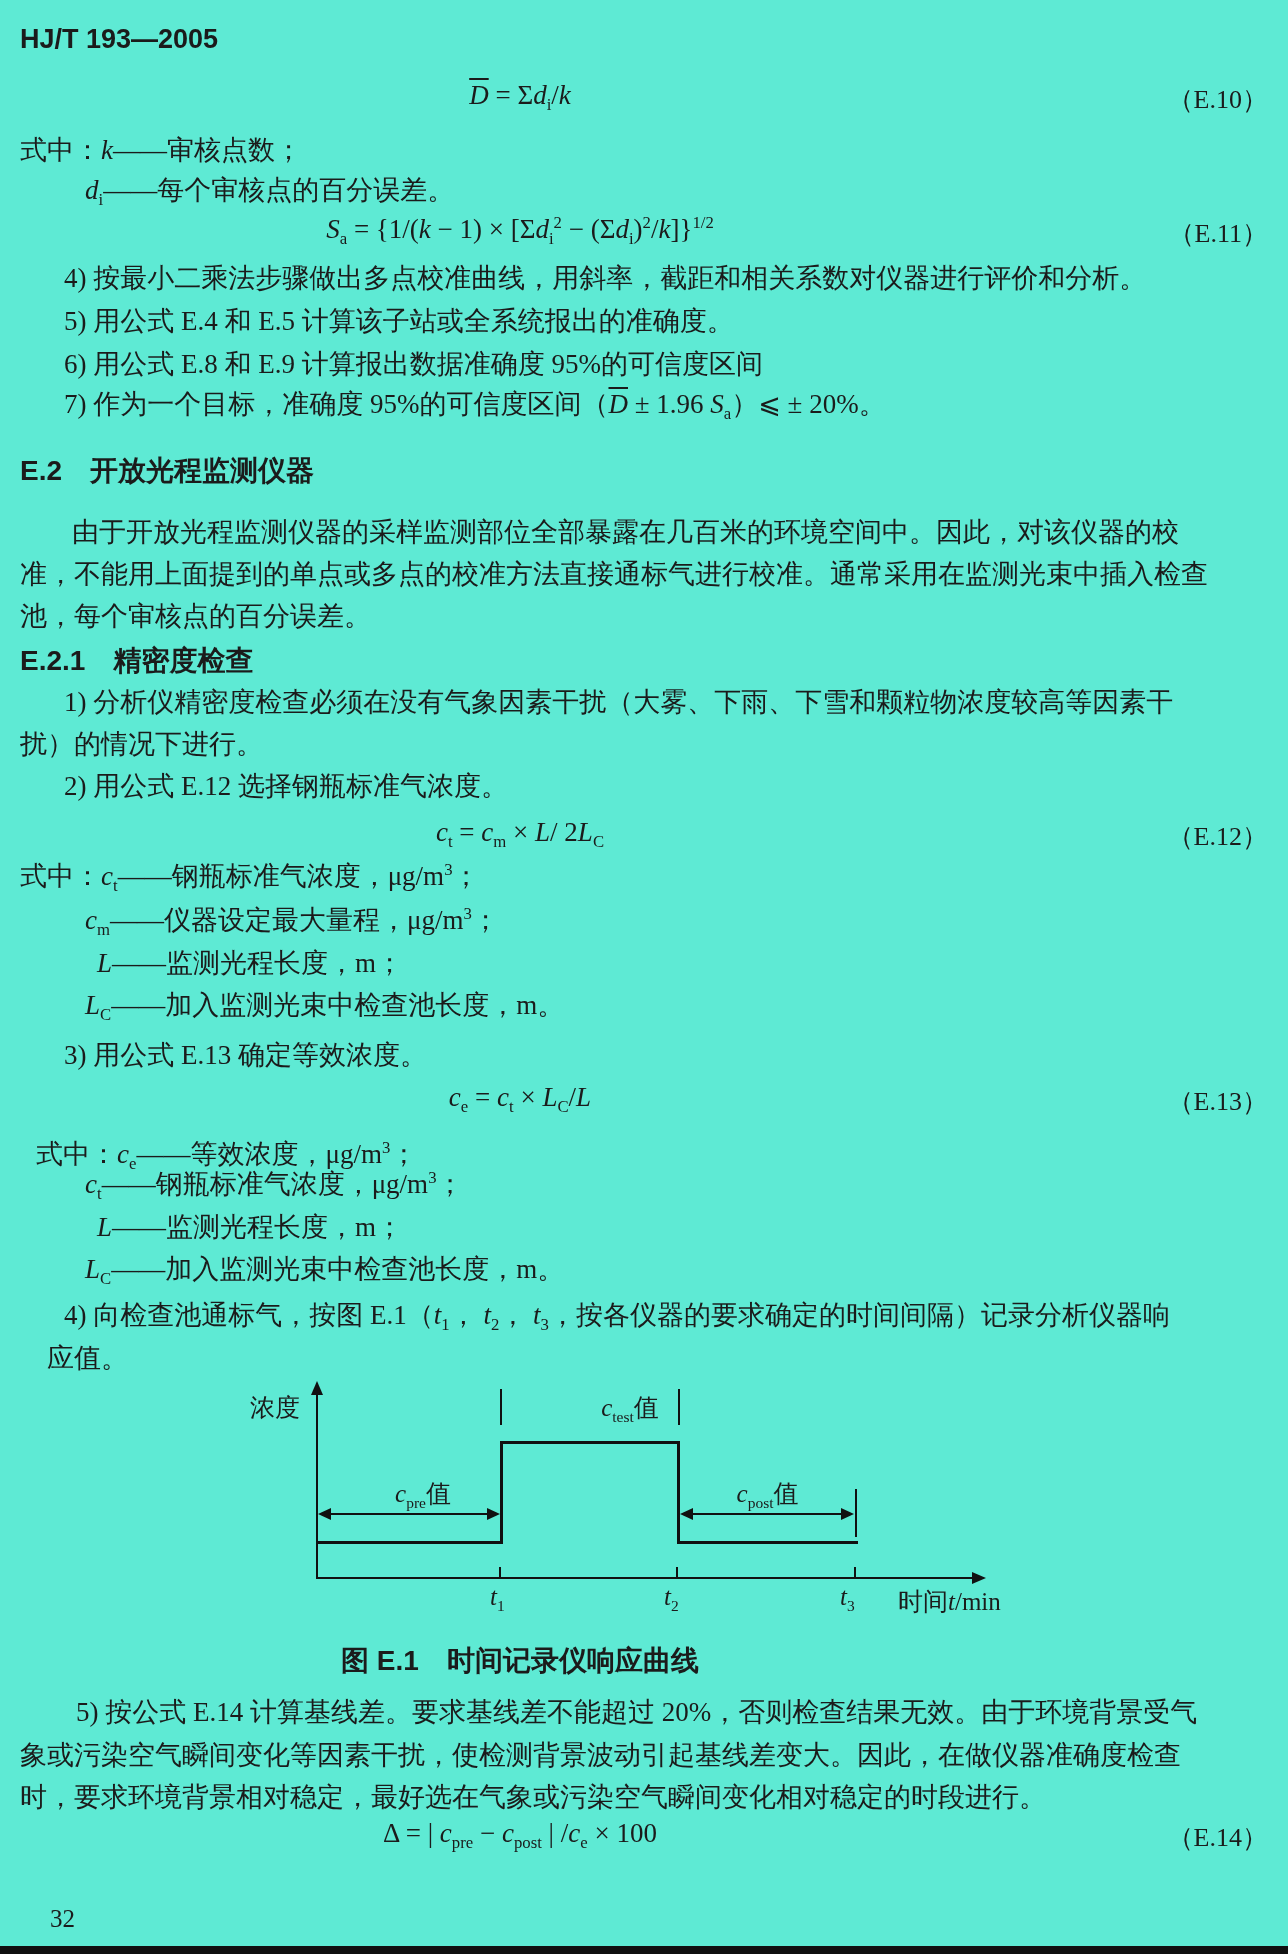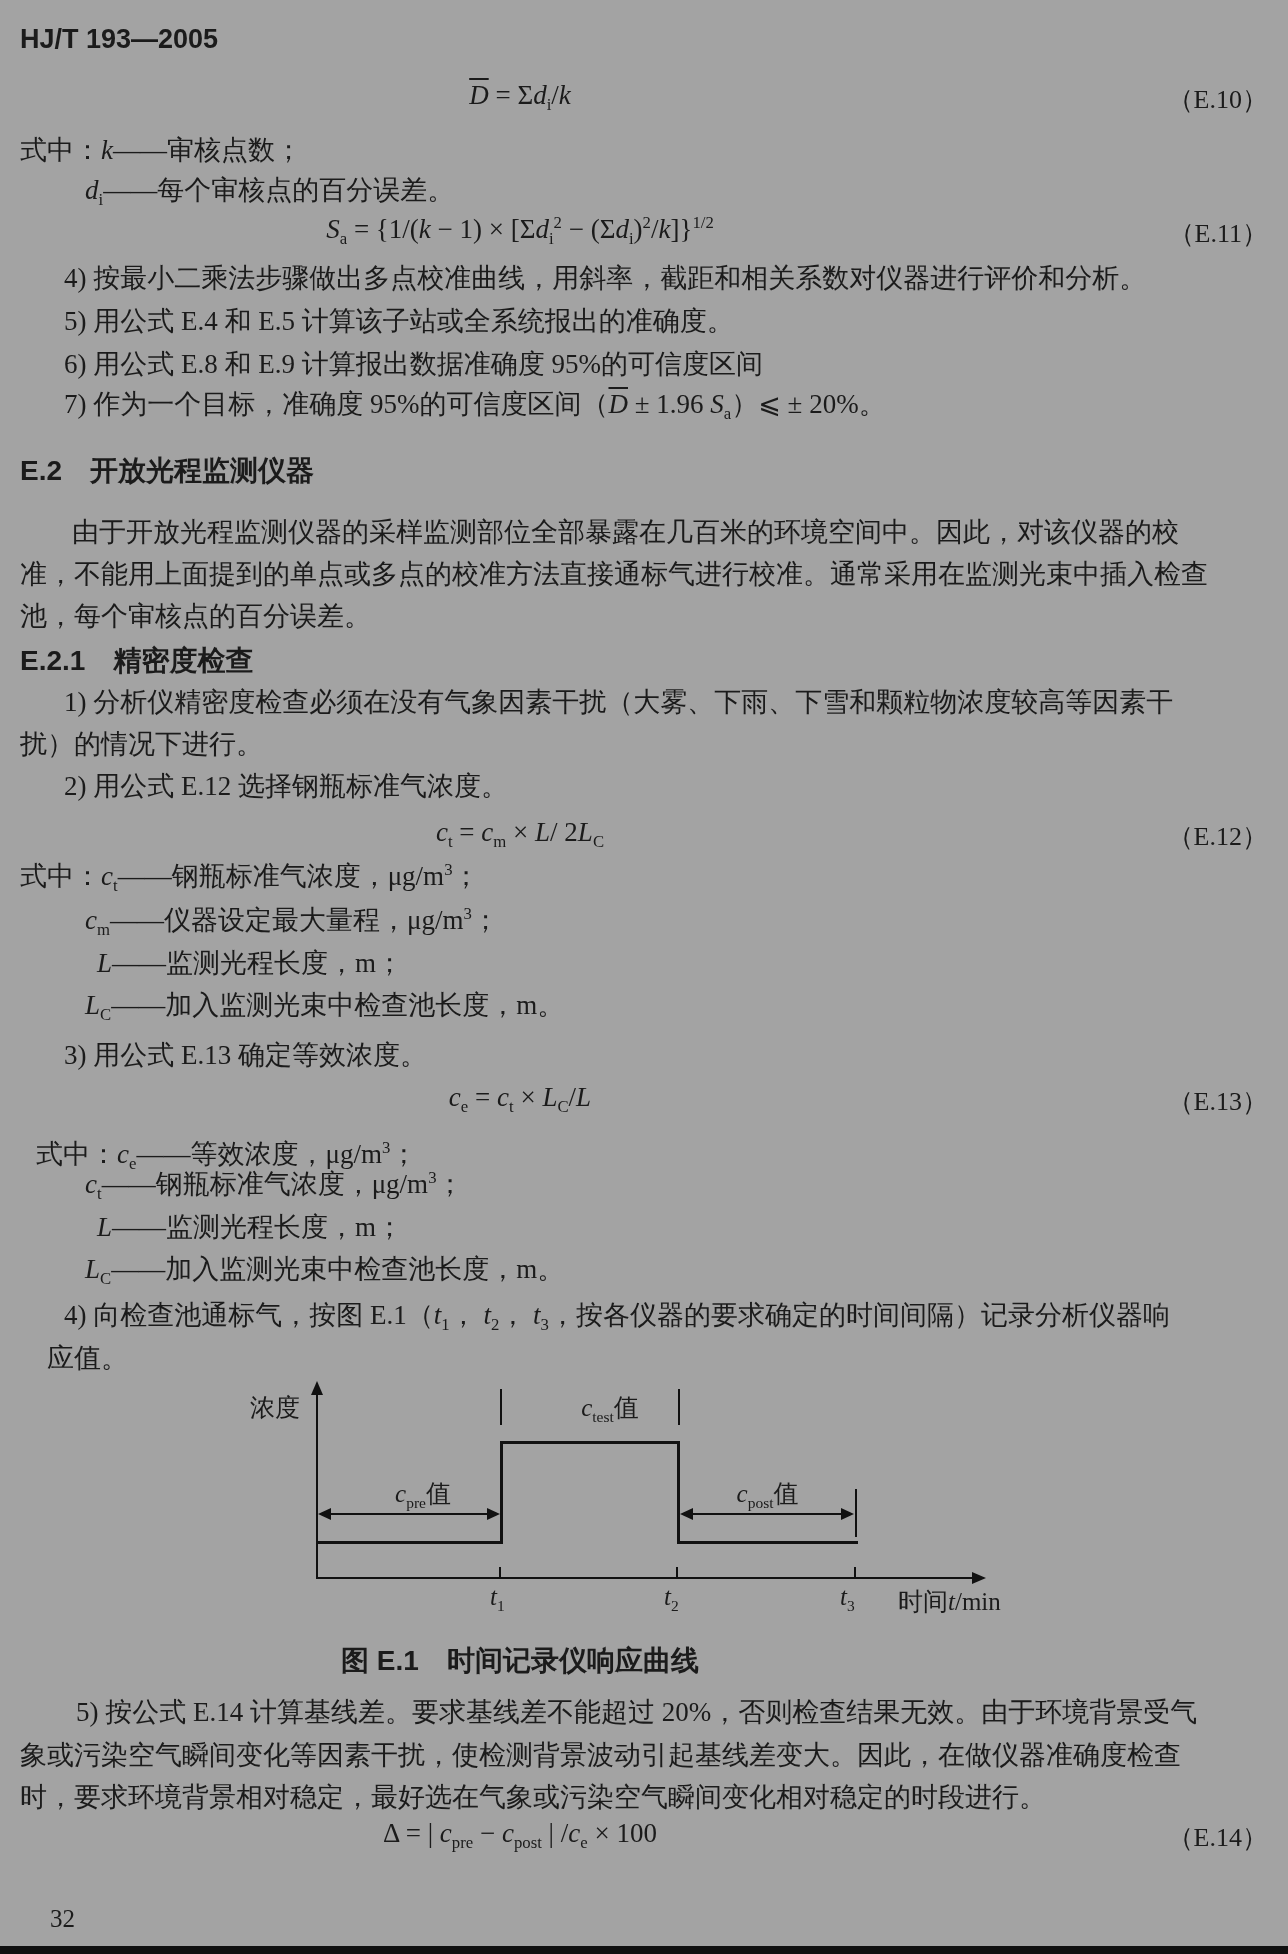--- a/index.html
+++ b/index.html
@@ -1,20 +1,20 @@
 <!DOCTYPE html>
 <html><head>
 <meta charset="utf-8">
 <style>
   html,body{margin:0;padding:0;background:#e8e8e8;}
   #page{
     position:relative;
     width:1288px;height:1954px;
     margin:0 auto;
-    background:#a3a3a3;
+    background:#5eead4;
     color:#1b1b1b;
     font-family:"Liberation Serif","DejaVu Serif",serif;
     font-size:27px;
     overflow:hidden;
   }
   .abs{position:absolute;white-space:nowrap;}
   .bold-hei{font-family:"Liberation Sans","DejaVu Sans",sans-serif;font-weight:bold;}
   i{font-family:"Liberation Serif","DejaVu Serif",serif;font-style:italic;}
   sub{font-size:0.62em;line-height:0;}
   sup{font-size:0.62em;line-height:0;}
@@ -105,21 +105,21 @@
     <div class="figlabel" style="left:898px;top:200px;">时间<i>t</i>/min</div>
 
     <div class="fline" style="left:316px;top:156px;width:186px;height:3px;"></div>
     <div class="fline" style="left:500px;top:56px;width:3px;height:103px;"></div>
     <div class="fline" style="left:500px;top:56px;width:180px;height:3px;"></div>
     <div class="fline" style="left:677px;top:56px;width:3px;height:103px;"></div>
     <div class="fline" style="left:677px;top:156px;width:181px;height:3px;"></div>
 
     <div class="fline" style="left:500px;top:4px;width:2px;height:36px;"></div>
     <div class="fline" style="left:678px;top:4px;width:2px;height:36px;"></div>
-    <div class="figlabel figcenter" style="left:504px;top:6px;width:212px;"><i>c</i><sub>test</sub>值</div>
+    <div class="figlabel figcenter" style="left:524px;top:6px;width:212px;"><i>c</i><sub>test</sub>值</div>
 
     <div class="figlabel figcenter" style="left:316px;top:92px;width:214px;"><i>c</i><sub>pre</sub>值</div>
     <div class="fline" style="left:322px;top:128px;width:174px;height:2px;"></div>
     <div class="arrow" style="left:318px;top:123px;border-top:6px solid transparent;border-bottom:6px solid transparent;border-right:13px solid #111;"></div>
     <div class="arrow" style="left:487px;top:123px;border-top:6px solid transparent;border-bottom:6px solid transparent;border-left:13px solid #111;"></div>
 
     <div class="figlabel figcenter" style="left:677px;top:92px;width:181px;"><i>c</i><sub>post</sub>值</div>
     <div class="fline" style="left:684px;top:128px;width:166px;height:2px;"></div>
     <div class="arrow" style="left:680px;top:123px;border-top:6px solid transparent;border-bottom:6px solid transparent;border-right:13px solid #111;"></div>
     <div class="arrow" style="left:841px;top:123px;border-top:6px solid transparent;border-bottom:6px solid transparent;border-left:13px solid #111;"></div>

